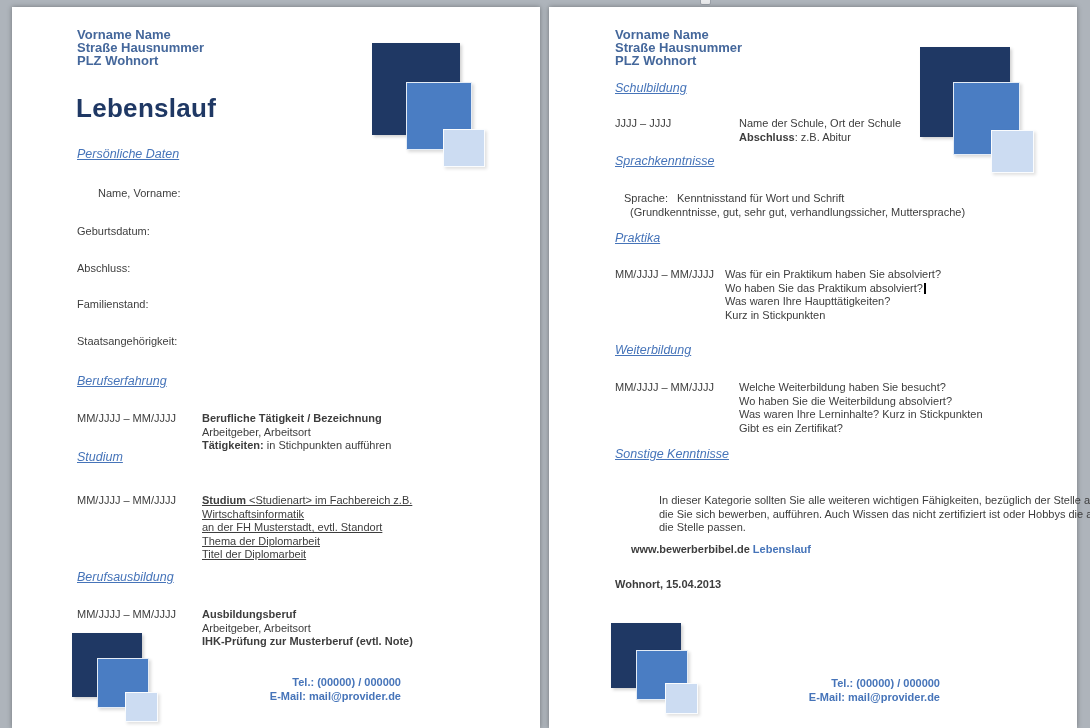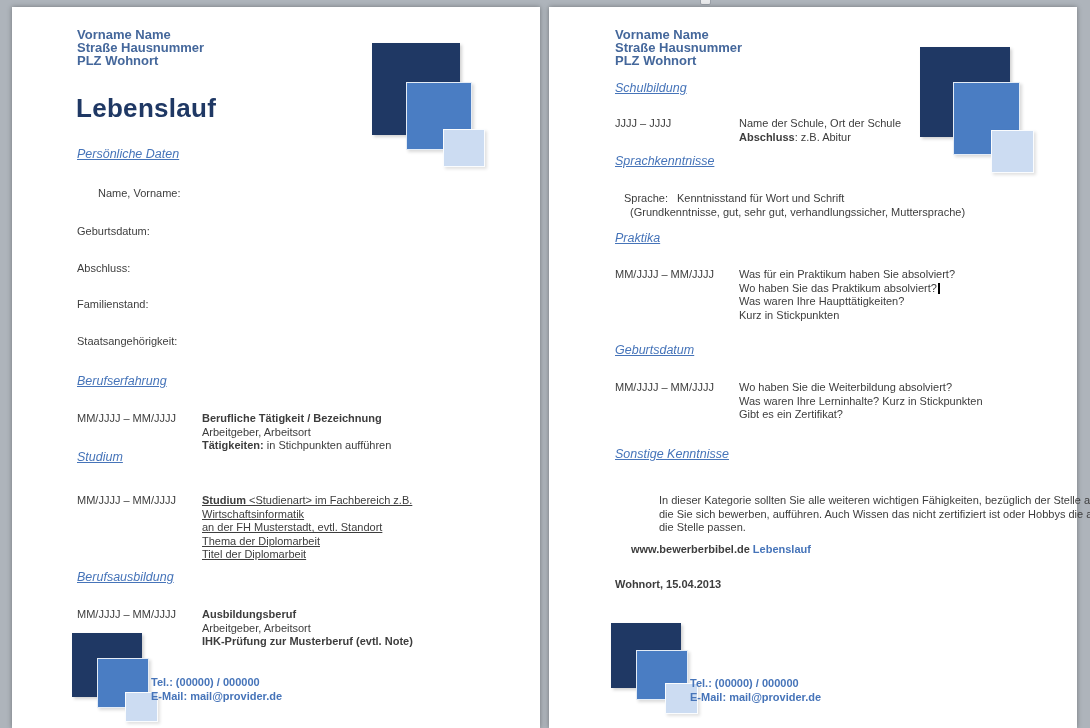--- a/index.html
+++ b/index.html
@@ -26,21 +26,21 @@
   .doc-title{font-size:26px;font-weight:bold;color:var(--navy);letter-spacing:0.3px;line-height:28px;}
   .shead{font-size:12.5px;font-style:italic;color:var(--heading-blue);text-decoration:underline;line-height:15px;}
   .body-txt,.date-txt{font-size:11px;color:var(--body-text);line-height:13.5px;}
   .b{font-weight:bold;}
   .blue{color:var(--heading-blue);}
   .sq{position:absolute;}
   .sq-dark{background:var(--square-dark);box-shadow:2px 2px 3px rgba(0,0,0,0.18);}
   .sq-mid{background:var(--square-mid);border:1px solid rgba(255,255,255,0.85);box-shadow:2px 2px 3px rgba(0,0,0,0.15);}
   .sq-light{background:var(--square-light);border:1px solid rgba(255,255,255,0.9);box-shadow:2px 2px 3px rgba(0,0,0,0.12);}
   .caret{display:inline-block;width:2px;height:11px;background:#000;vertical-align:text-bottom;margin-left:1px;}
-  .footer{text-align:left;font-size:11px;font-weight:bold;color:var(--heading-blue);line-height:14px;width:250px;}
+  .footer{text-align:right;font-size:11px;font-weight:bold;color:var(--heading-blue);line-height:14px;width:250px;}
   .lang-label{display:inline-block;width:62px;}
   .para{width:445px;margin-left:44px;}
   .top-icon{position:absolute;left:700px;top:-4px;width:11px;height:9px;background:#e9eaec;border:1px solid #9aa0a8;border-radius:2px;}
 </style>
 </head>
 <body>
 
 <div class="stage">
 
   <div class="top-icon"></div>
@@ -123,30 +123,31 @@
     </div>
 
     <div class="abs shead" style="left:66px;top:147px;">Sprachkenntnisse</div>
     <div class="abs body-txt" style="left:66px;top:185px;text-align:center;">
       <span class="lang-label">Sprache:</span><span>Kenntnisstand für Wort und Schrift</span>
     </div>
     <div class="abs body-txt" style="left:66px;top:199px;margin-left:15px;">(Grundkenntnisse, gut, sehr gut, verhandlungssicher, Muttersprache)</div>
 
     <div class="abs shead" style="left:66px;top:224px;">Praktika</div>
     <div class="abs date-txt" style="left:66px;top:261px;">MM/JJJJ – MM/JJJJ</div>
-    <div class="abs body-txt" style="left:190px;top:261px;">
+    <div class="abs body-txt" style="left:176px;top:261px;">
       <div><span>Was für ein Praktikum haben Sie absolviert?</span></div>
       <div><span>Wo haben Sie das Praktikum absolviert?</span><span class="caret"></span></div>
       <div><span>Was waren Ihre Haupttätigkeiten?</span></div>
       <div><span>Kurz in Stickpunkten</span></div>
     </div>
 
-    <div class="abs shead" style="left:66px;top:336px;">Geburtsdatum</div>
+    <div class="abs shead" style="left:66px;top:336px;">Weiterbildung</div>
     <div class="abs date-txt" style="left:66px;top:374px;">MM/JJJJ – MM/JJJJ</div>
     <div class="abs body-txt" style="left:190px;top:374px;">
+      <div><span>Welche Weiterbildung haben Sie besucht?</span></div>
       <div><span>Wo haben Sie die Weiterbildung absolviert?</span></div>
       <div><span>Was waren Ihre Lerninhalte? Kurz in Stickpunkten</span></div>
       <div><span>Gibt es ein Zertifikat?</span></div>
     </div>
 
     <div class="abs shead" style="left:66px;top:440px;">Sonstige Kenntnisse</div>
     <div class="abs body-txt para" style="left:66px;top:487px;">In dieser Kategorie sollten Sie alle weiteren wichtigen Fähigkeiten, bezüglich der Stelle auf die Sie sich bewerben, aufführen. Auch Wissen das nicht zertifiziert ist oder Hobbys die auf die Stelle passen.</div>
 
     <div class="abs body-txt b" style="left:66px;top:536px;margin-left:16px;">
       <span>www.bewerberbibel.de</span> <span class="blue">Lebenslauf</span>

